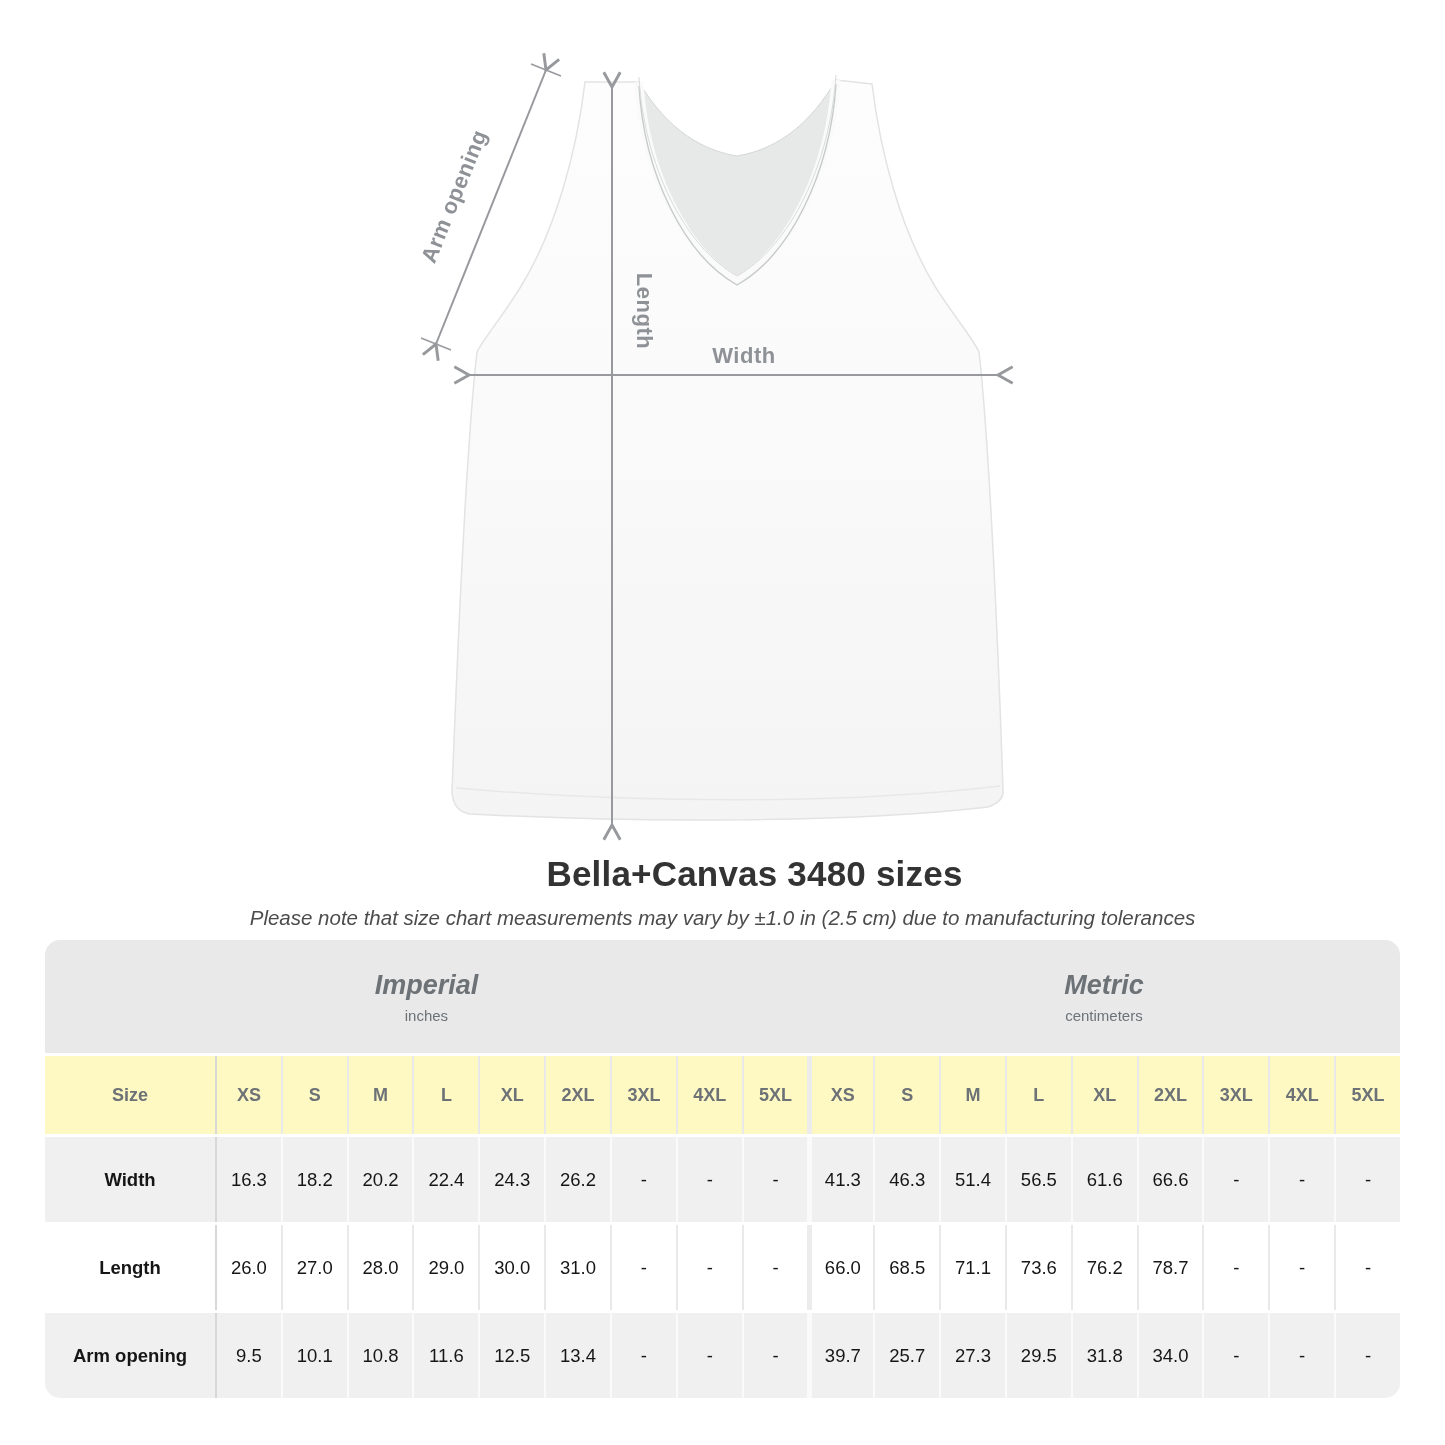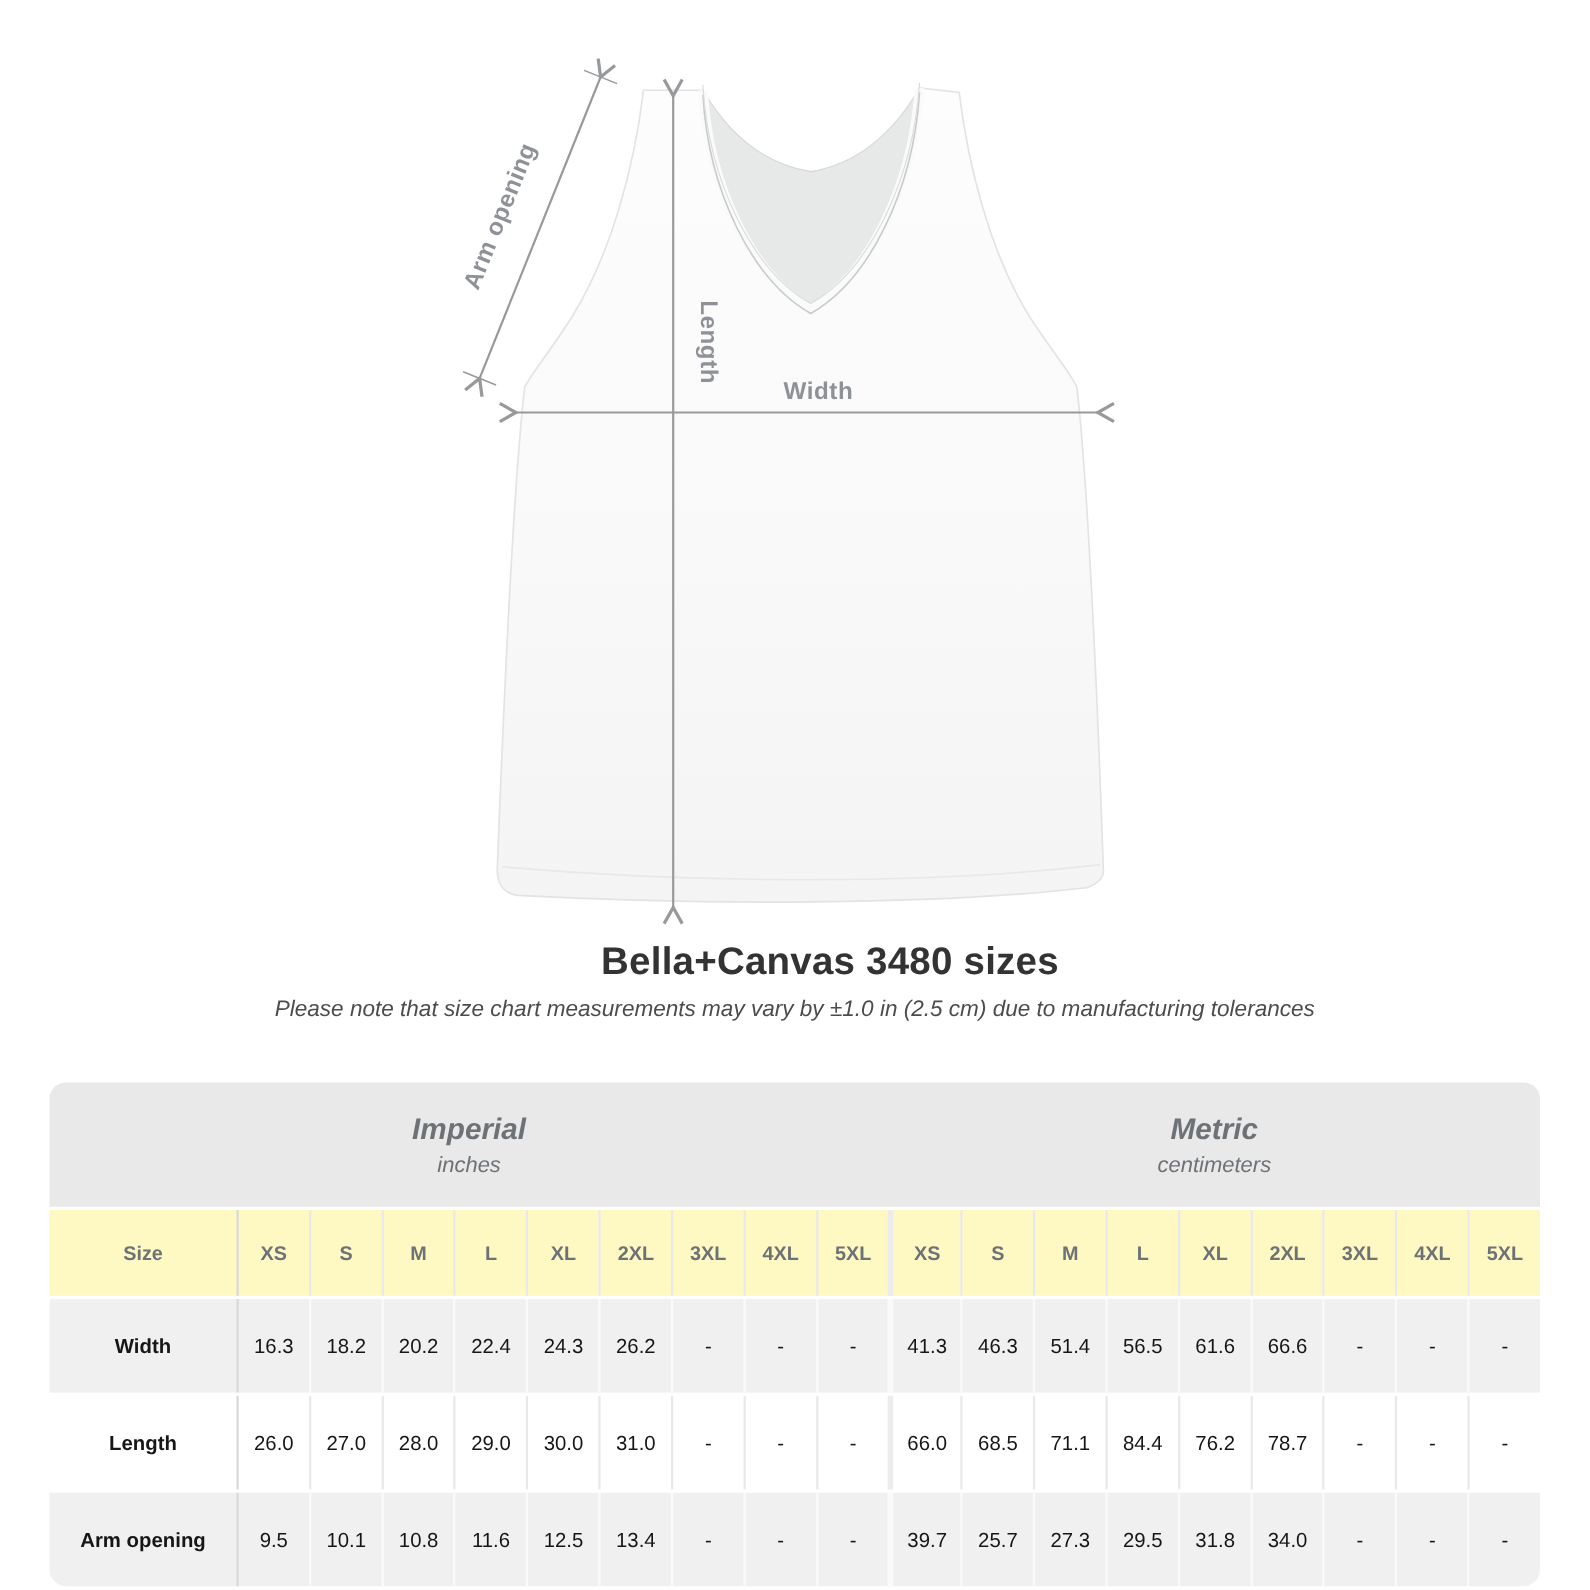--- a/index.html
+++ b/index.html
@@ -13,30 +13,30 @@
   
   .page-title{
     position:absolute;top:854px;left:0;width:100%;text-align:center;
     font-size:35px;font-weight:bold;color:#333333;letter-spacing:.2px;padding-left:32px;
   }
   .page-subtitle{
     position:absolute;top:906px;left:0;width:100%;text-align:center;
     font-size:20.5px;font-style:italic;color:#4c4c4c;
   }
   
-  .table-wrap{position:absolute;left:45px;top:984px;width:1355px;}
+  .table-wrap{position:absolute;left:45px;top:940px;width:1355px;}
   .band{
     height:113px;background:#e9e9e9;border-radius:15px 15px 0 0;
     display:flex;align-items:center;
   }
   .band-section{display:flex;flex-direction:column;justify-content:center;align-items:center;height:100%;}
   .band-left{width:56.3%;}
   .band-right{flex:1;}
   .band-title{font-size:27px;font-weight:bold;font-style:italic;color:#6d7277;}
-  .band-unit{font-size:20px;font-style:italic;color:#6d7277;margin-top:6px;}
+  .band-unit{font-size:15px;color:#6d7277;margin-top:6px;}
   table.sizes{
     width:100%;border-collapse:separate;border-spacing:0 3px;table-layout:fixed;
     margin-top:0;
   }
   td{
     text-align:center;vertical-align:middle;overflow:hidden;white-space:nowrap;
   }
   tr.row-head td{background:#fef9c3;color:#6d7277;font-weight:bold;font-size:18px;height:76px;}
   tr.row-gray td{background:#f0f0f0;}
   tr.row-white td{background:#ffffff;}
@@ -200,21 +200,21 @@
           <td>28.0</td>
           <td>29.0</td>
           <td>30.0</td>
           <td>31.0</td>
           <td>-</td>
           <td>-</td>
           <td>-</td>
           <td class="group-start">66.0</td>
           <td>68.5</td>
           <td>71.1</td>
-          <td>84.4</td>
+          <td>73.6</td>
           <td>76.2</td>
           <td>78.7</td>
           <td>-</td>
           <td>-</td>
           <td>-</td>
         </tr>
         <tr class="row-data row-gray last-row">
           <td class="lbl">Arm opening</td>
           <td class="first-data">9.5</td>
           <td>10.1</td>

